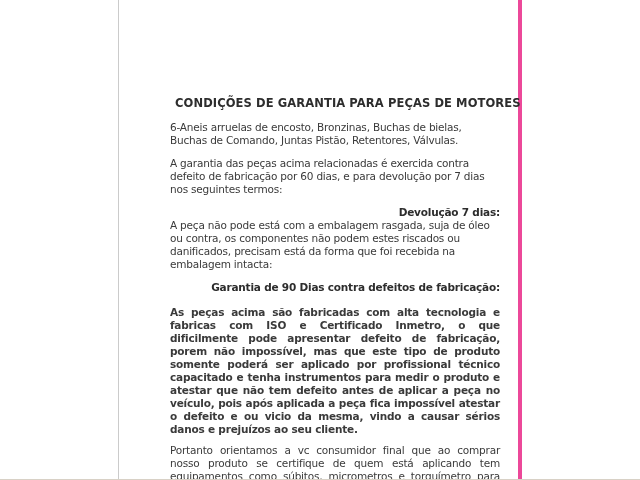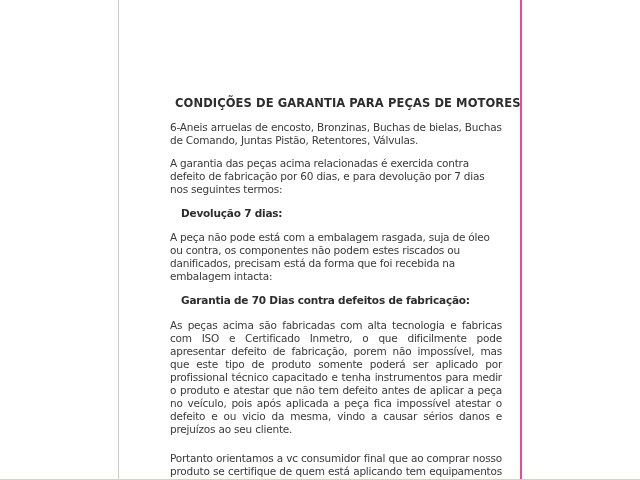--- a/index.html
+++ b/index.html
@@ -13,21 +13,21 @@
     position: relative;
     width: 640px; height: 480px;
     background: #ffffff;
   }
   .content-column {
     position: absolute;
     left: 118px; top: 0;
     width: 404px; height: 480px;
     background: #ffffff;
     border-left: 1px solid #cbcbcb;
-    border-right: 2px solid #ec4899;
+    border-right: 4px solid #ec4899;
   }
   .bottom-edge {
     position: absolute;
     left: 0; bottom: 0;
     width: 640px; height: 1px;
     background: #d8d1c6;
   }
   .doc {
     padding: 97px 18px 0 51px;
     color: #3a3a3a;
@@ -39,26 +39,27 @@
   .doc-title {
     font-weight: bold;
     font-size: 11.5px;
     letter-spacing: 0.1px;
     padding-left: 5px;
     margin-bottom: 11px;
     color: #2d2d2d;
     white-space: nowrap;
   }
   .para { margin: 0 0 10px 0; }
-  .para.tight { margin-bottom: 16px; }
+  .para.tight { margin-bottom: 8px; font-weight: bold; }
   .para.justify { text-align: justify; }
   .heading {
     font-weight: bold;
     color: #2d2d2d;
-    margin: 11px;
+    margin: 0;
+    text-align: right;
   }
   .heading.spaced { margin-bottom: 12px; }
 </style>
 </head>
 <body>
 
 <div class="viewport">
 
   <div class="content-column">
     <div class="doc">
@@ -66,21 +67,21 @@
       <div class="doc-title">CONDIÇÕES DE GARANTIA PARA PEÇAS DE MOTORES</div>
 
       <p class="para">6-Aneis arruelas de encosto, Bronzinas, Buchas de bielas, Buchas de Comando, Juntas Pistão, Retentores, Válvulas.</p>
 
       <p class="para">A garantia das peças acima relacionadas é exercida contra defeito de fabricação por 60 dias, e para devolução por 7 dias nos seguintes termos:</p>
 
       <p class="heading">Devolução 7 dias:</p>
 
       <p class="para">A peça não pode está com a embalagem rasgada, suja de óleo ou contra, os componentes não podem estes riscados ou danificados, precisam está da forma que foi recebida na embalagem intacta:</p>
 
-      <p class="heading spaced">Garantia de 70 Dias contra defeitos de fabricação:</p>
+      <p class="heading spaced">Garantia de 90 Dias contra defeitos de fabricação:</p>
 
       <p class="para tight justify">As peças acima são fabricadas com alta tecnologia e fabricas com ISO e Certificado Inmetro, o que dificilmente pode apresentar defeito de fabricação, porem não impossível, mas que este tipo de produto somente poderá ser aplicado por profissional técnico capacitado e tenha instrumentos para medir o produto e atestar que não tem defeito antes de aplicar a peça no veículo, pois após aplicada a peça fica impossível atestar o defeito e ou vicio da mesma, vindo a causar sérios danos e prejuízos ao seu cliente.</p>
 
       <p class="para justify">Portanto orientamos a vc consumidor final que ao comprar nosso produto se certifique de quem está aplicando tem equipamentos como súbitos, micrometros e torquímetro para assegurar que esta td dentro dos padrões estabelecidos pelo fabricante do motor como folgas e torques adequado.</p>
 
     </div>
   </div>
 
   <div class="bottom-edge"></div>
 

